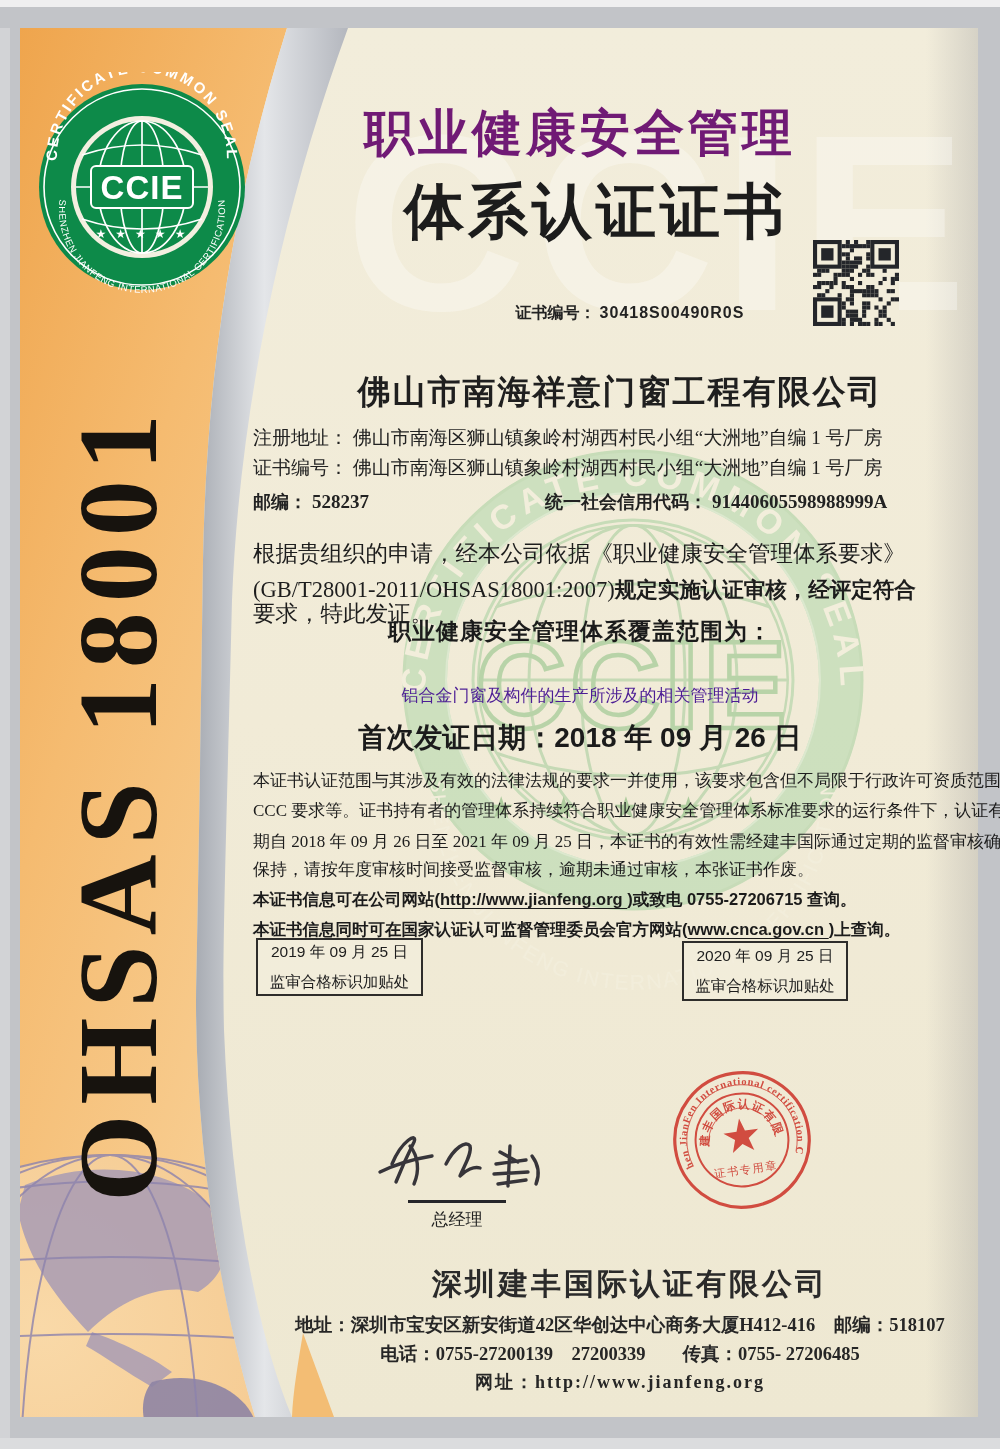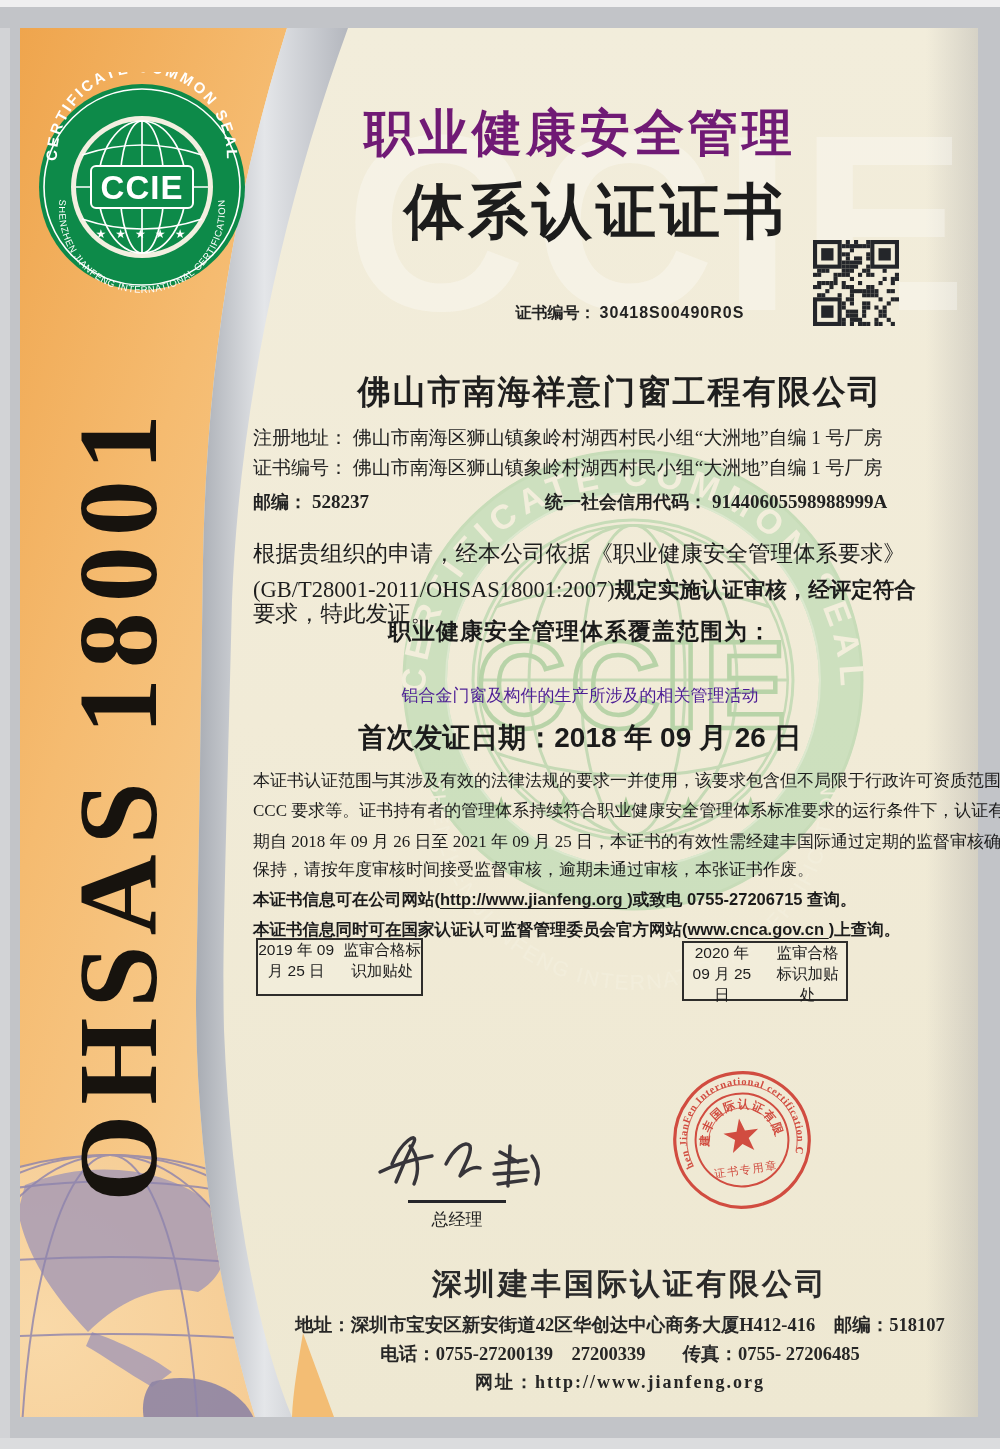--- a/index.html
+++ b/index.html
@@ -10,21 +10,21 @@
   .ctr{text-align:center;}
   .serif{font-family:"Liberation Serif","DejaVu Serif",serif;}
   .sans{font-family:"Liberation Sans","DejaVu Sans",sans-serif;}
   .u{text-decoration:underline;text-underline-offset:3px;margin-top:44px;}
   #ohsas{left:-372px;top:728px;width:980px;height:150px;
          transform:rotate(-90deg);
          font-family:"Liberation Serif","DejaVu Serif",serif;
          font-weight:700;font-size:112px;letter-spacing:10px;
          color:#17130e;text-align:center;line-height:150px;white-space:nowrap;}
   .sticker-box{border:2px solid #2e2d2b;background:rgba(244,239,222,.6);
-         display:flex;flex-direction:row;justify-content:center;gap:9px;
+         display:flex;flex-direction:column;justify-content:center;gap:9px;
          font-size:15.5px;text-align:center;
          font-family:"Liberation Sans","DejaVu Sans",sans-serif;color:#1d1d1d;}
   .fineline{height:26px;line-height:26px;font-size:17px;color:#1d1d1d;white-space:nowrap;}
 </style>
 </head>
 <body>
 <div id="page">
 
 <svg class="abs" style="left:0;top:0" width="1000" height="1449" viewBox="0 0 1000 1449">
   <defs>

